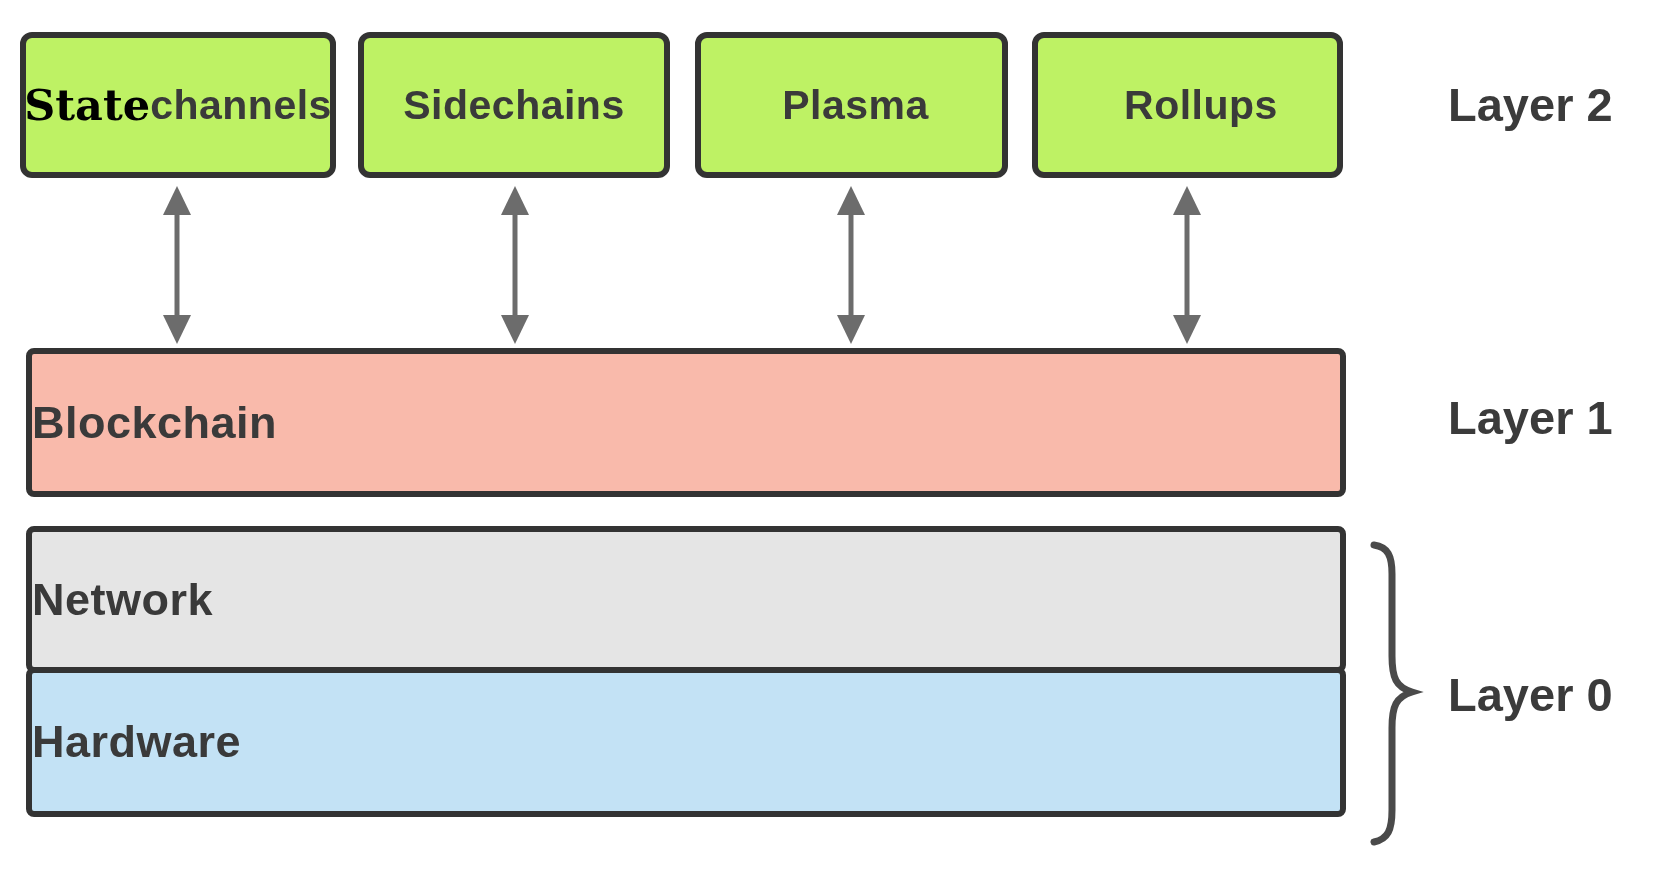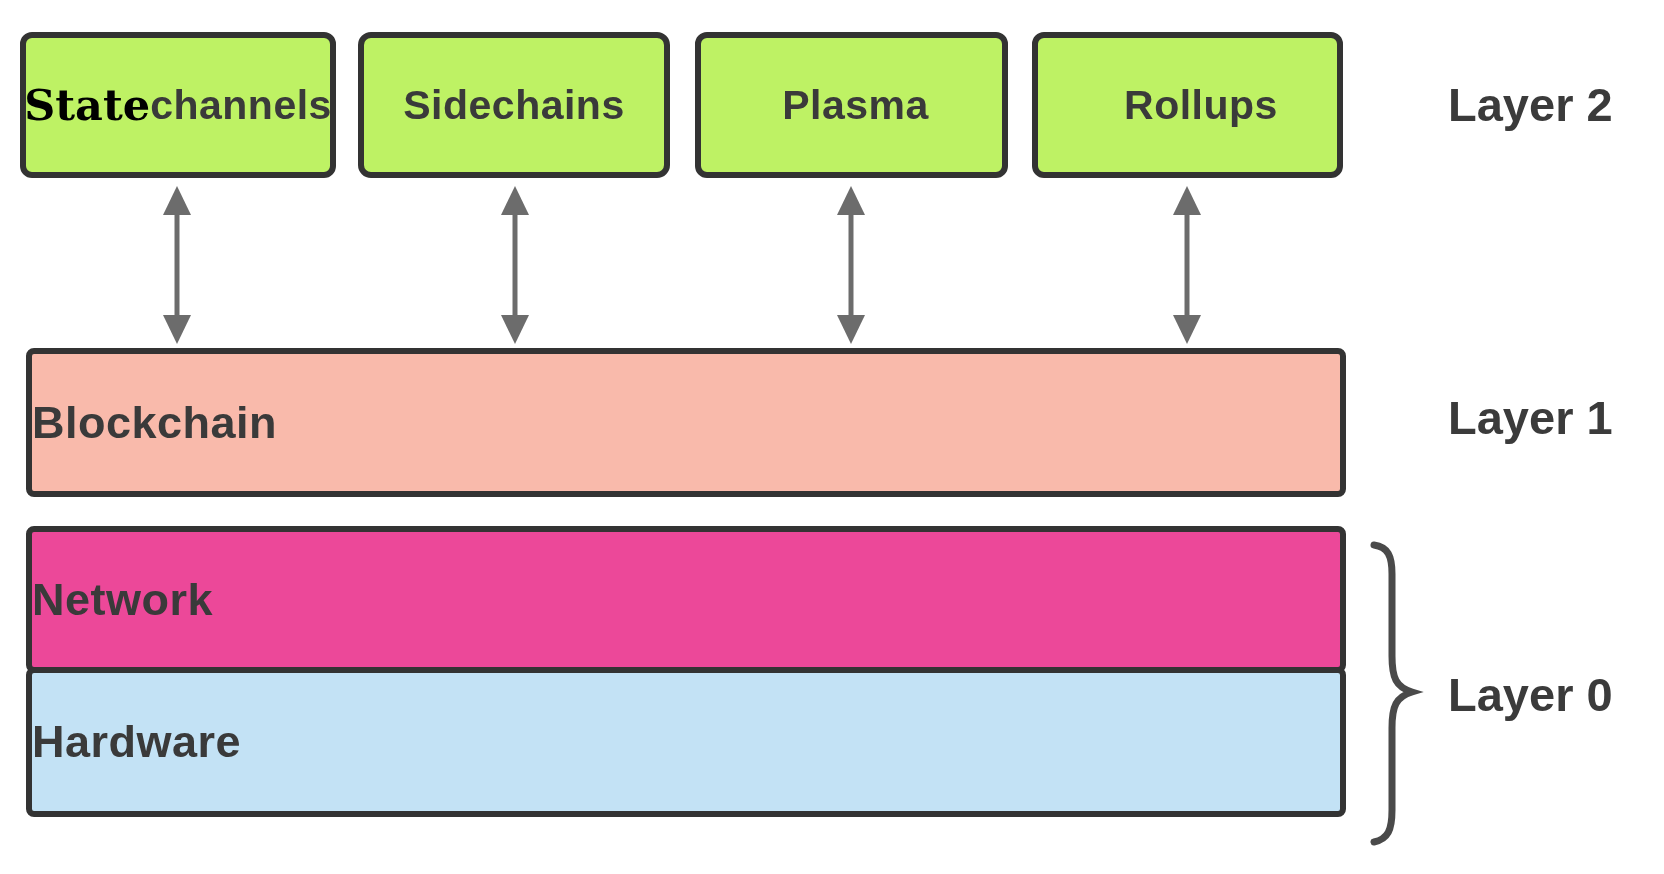--- a/index.html
+++ b/index.html
@@ -36,21 +36,21 @@
   }
   .ybox .serif-word {
     font-family: "DejaVu Serif", serif;
     font-weight: bold;
     font-size: 43px;
     line-height: 50px;
     color: #000000;
     letter-spacing: 0px;
   }
   .b1 { left: 20px;   width: 316px; }
-  .b2 { left: 358px;  width: 312px; border-radius: 13px; }
+  .b2 { left: 358px;  width: 312px; }
   .b3 { left: 695px;  width: 313px; padding-left: 8px; }
   .b4 { left: 1032px; width: 311px; padding-left: 27px; }
 
   
   .bigbox {
     position: absolute;
     left: 26px;
     width: 1320px;
     border: 6px solid #333333;
     border-radius: 8px;
@@ -59,21 +59,21 @@
     align-items: center;
     justify-content: flex-start;
   }
   .bigbox .box-label {
     font-weight: bold;
     font-size: 45px;
     color: #3A3A3A;
     letter-spacing: 0.5px;
   }
   .blockchain { top: 348px; height: 149px; background: #F9BAAB; }
-  .network    { top: 526px; height: 147px; background: #ec4899; }
+  .network    { top: 526px; height: 147px; background: #e5e5e5; }
   .hardware   { top: 667px; height: 150px; background: #C3E2F5; }
 
   
   .layer-label {
     position: absolute;
     left: 1448px;
     font-weight: bold;
     font-size: 47px;
     color: #3B3B3B;
     white-space: nowrap;

